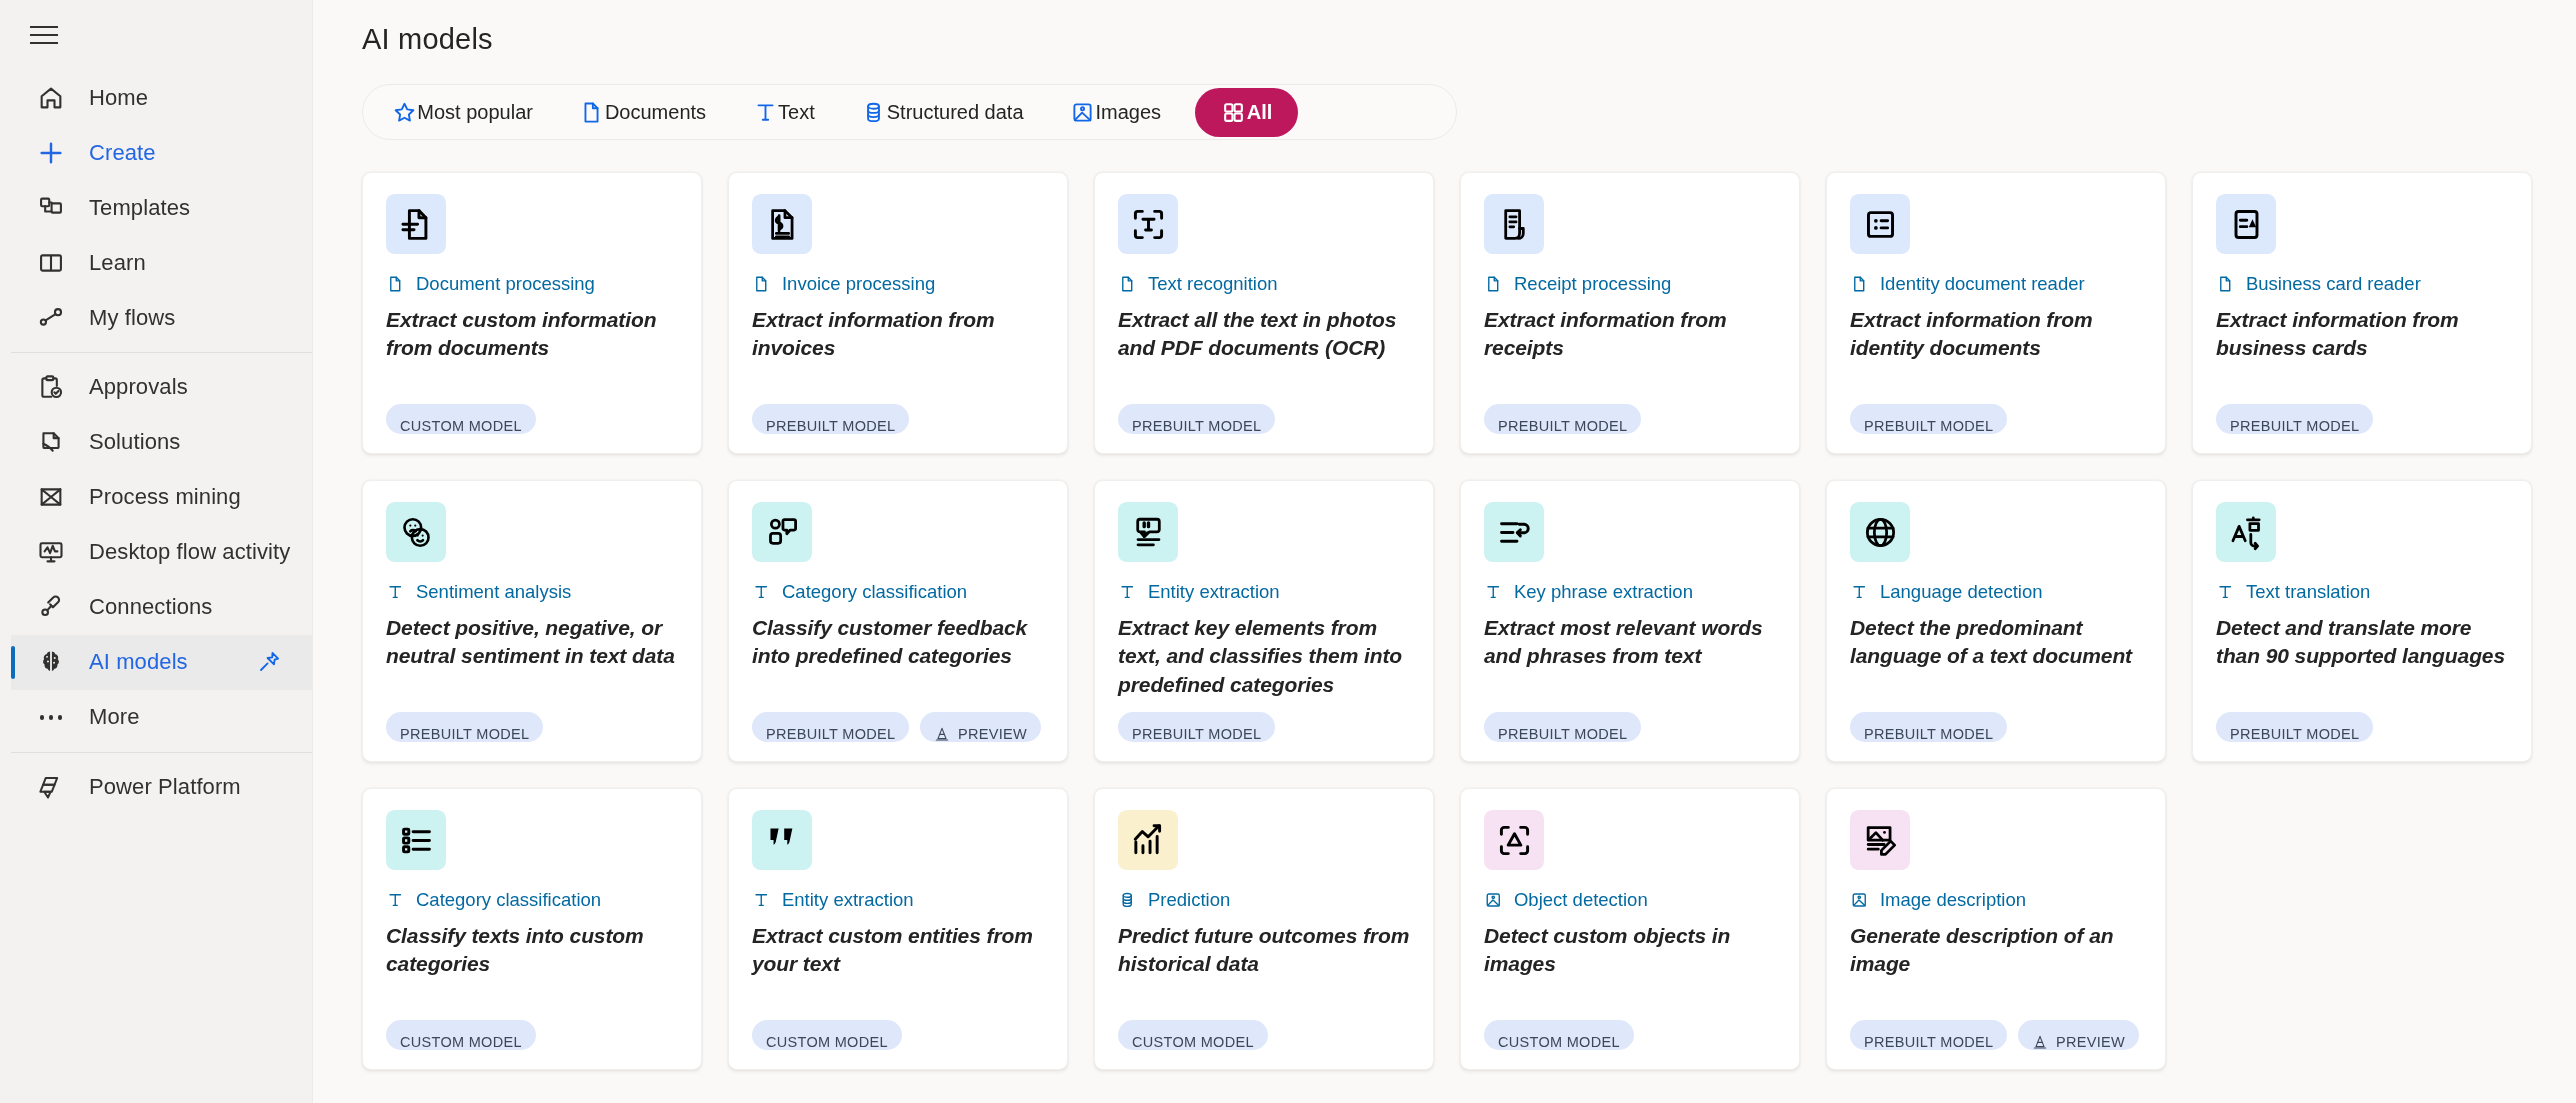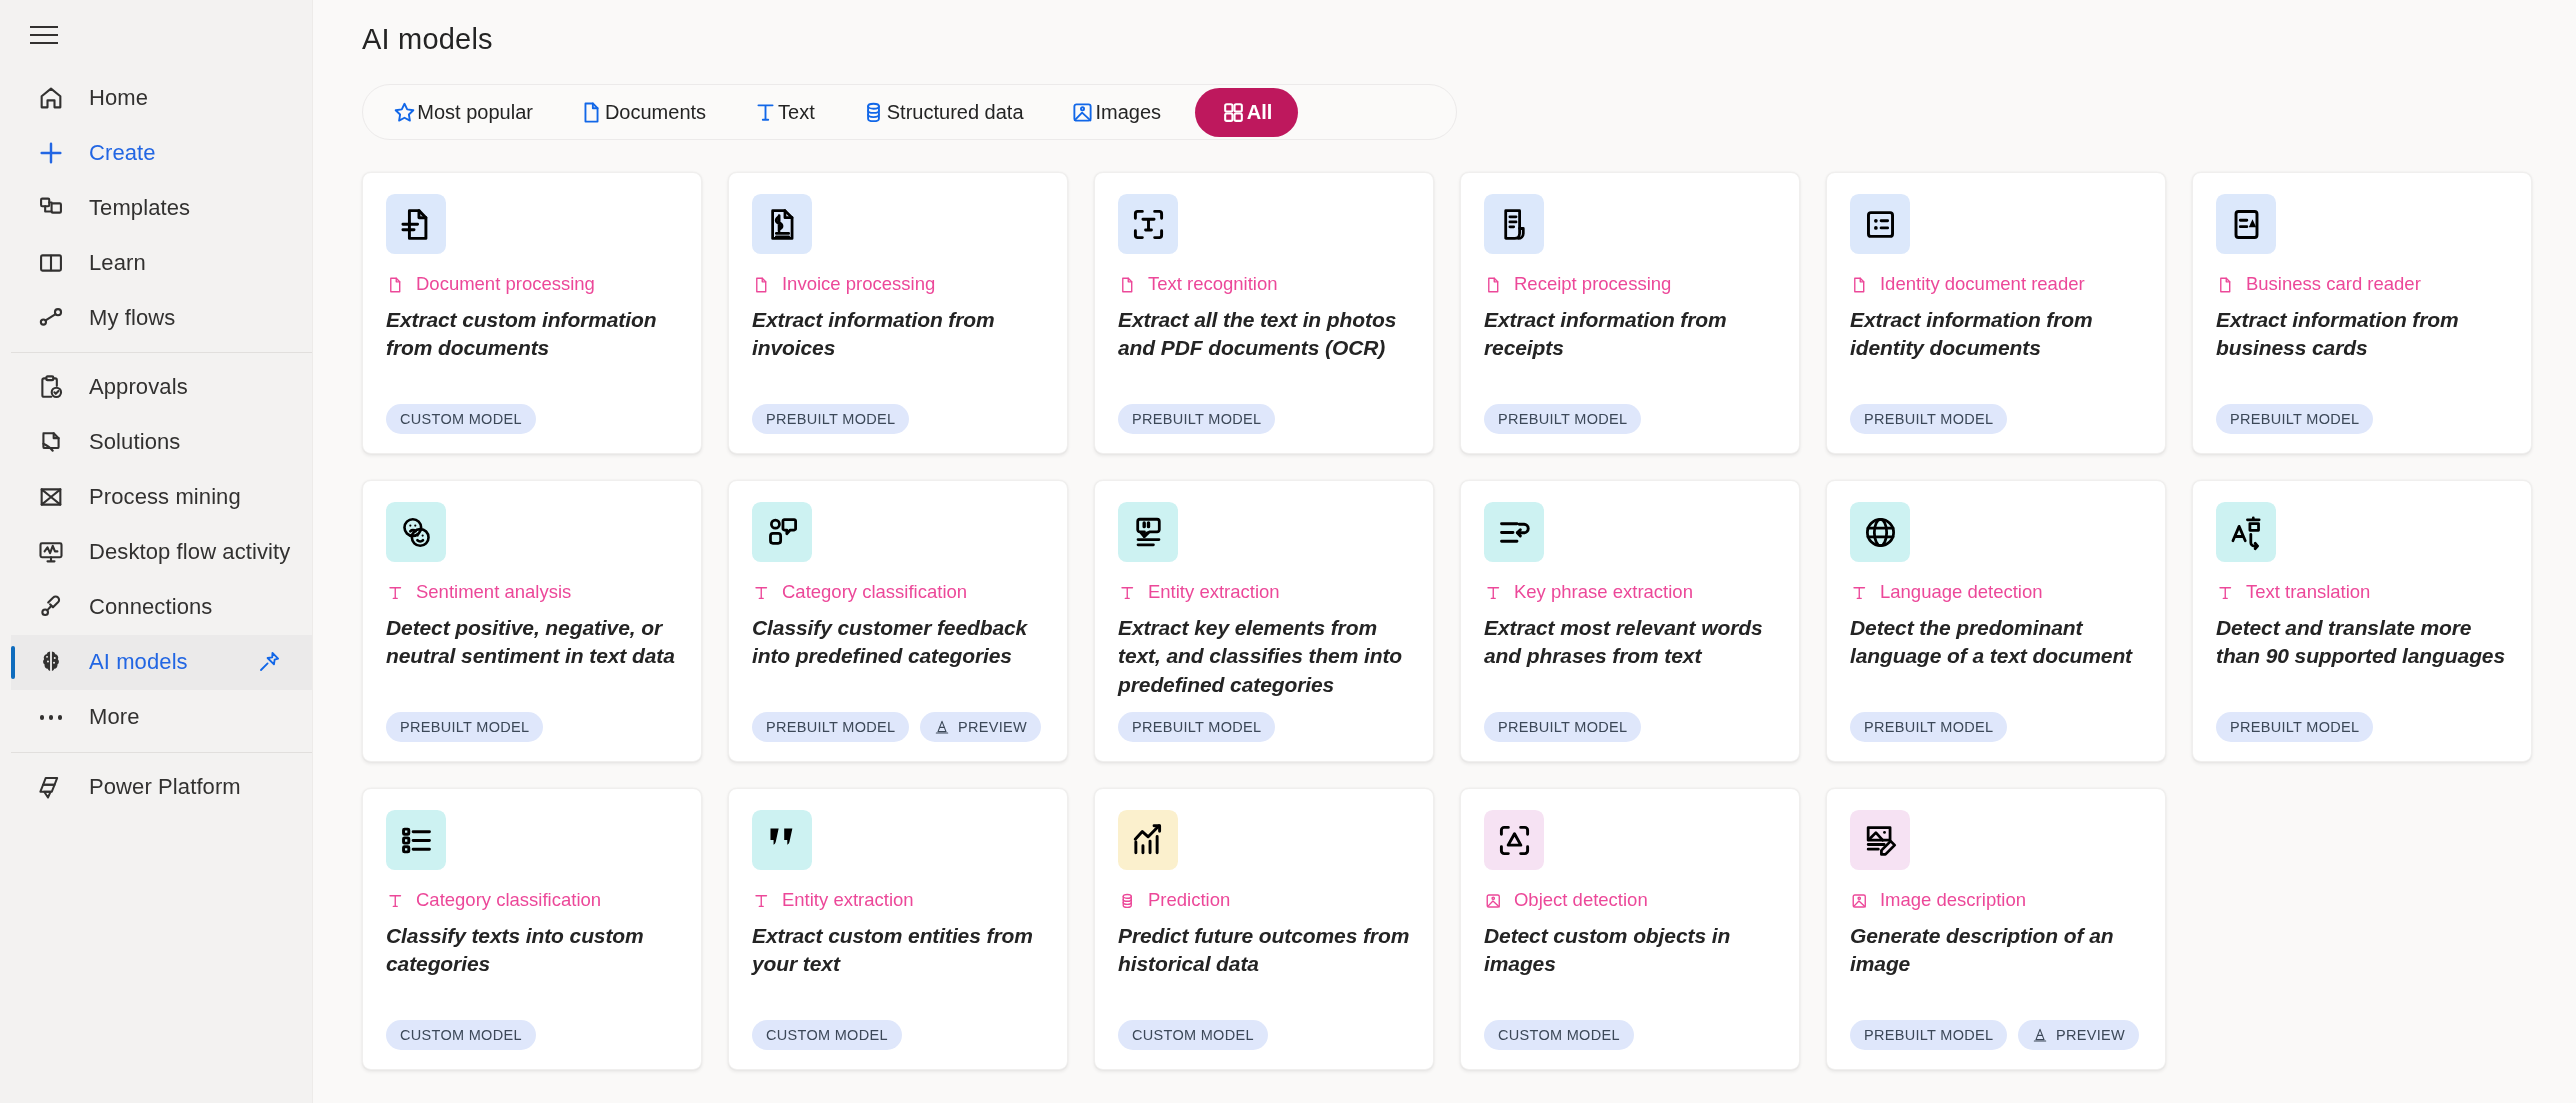--- a/index.html
+++ b/index.html
@@ -140,24 +140,24 @@
     display: flex; align-items: center; justify-content: center;
     flex: 0 0 60px;
   }
   .card-icon svg { width: 37px; height: 37px; display: block; }
   .tint-blue { background: #dce8fb; }
   .tint-teal { background: #cdf2f2; }
   .tint-yellow { background: #fbf0cd; }
   .tint-pink { background: #f6e2f3; }
 
   .card-cat {
-    display: flex; align-items: flex-end; gap: 10.6px;
+    display: flex; align-items: center; gap: 10.6px;
     margin-top: 19.4px;
     font-size: 18.5px;
-    color: #ec4899;
+    color: #0369a1;
     white-space: nowrap;
   }
   .card-cat .catico { width: 19.4px; height: 21px; display:flex;align-items:center;justify-content:center; flex:0 0 19.4px;}
   .card-cat .catico svg { width: 18.5px; height: 20px; display:block; }
 
   .card-title {
     margin-top: 10.6px;
     font-size: 21px;
     font-weight: 700;
     color: #242424;
@@ -170,21 +170,21 @@
     margin-top: auto;
     display: flex; gap: 10.6px; align-items: center;
     flex-wrap: nowrap;
   }
   .badge {
     background: #dfe7fb;
     color: #3c4858;
     border-radius: 17.6px;
     height: 30px;
     padding: 0 14px;
-    display: flex; align-items: center; gap: 8px;
+    display: flex; align-items: flex-end; gap: 8px;
     font-size: 14.5px;
     letter-spacing: 0.3px;
     white-space: nowrap;
   }
   .badge svg { width: 16px; height: 16px; display:block; }
 </style>
 </head>
 <body>
 
 <div class="app">

